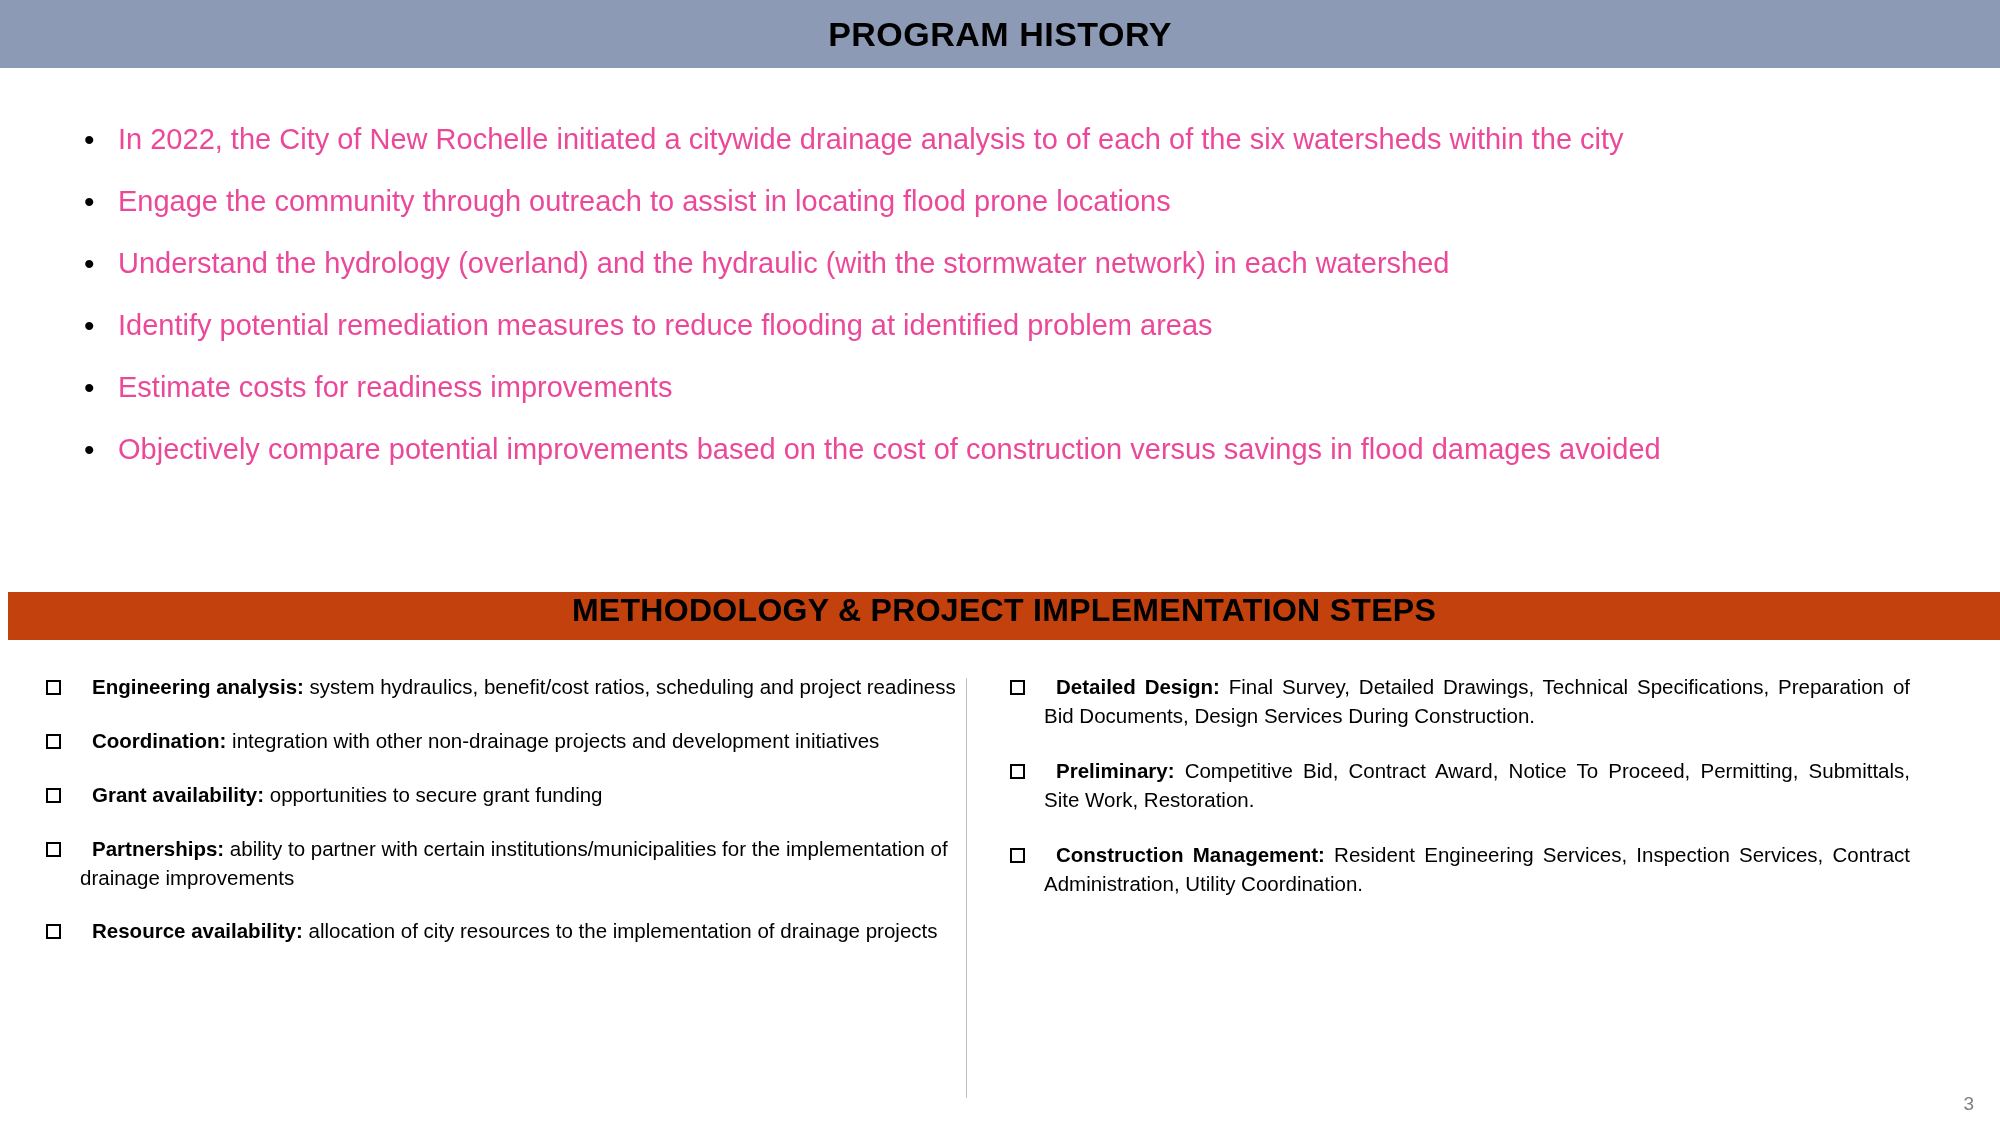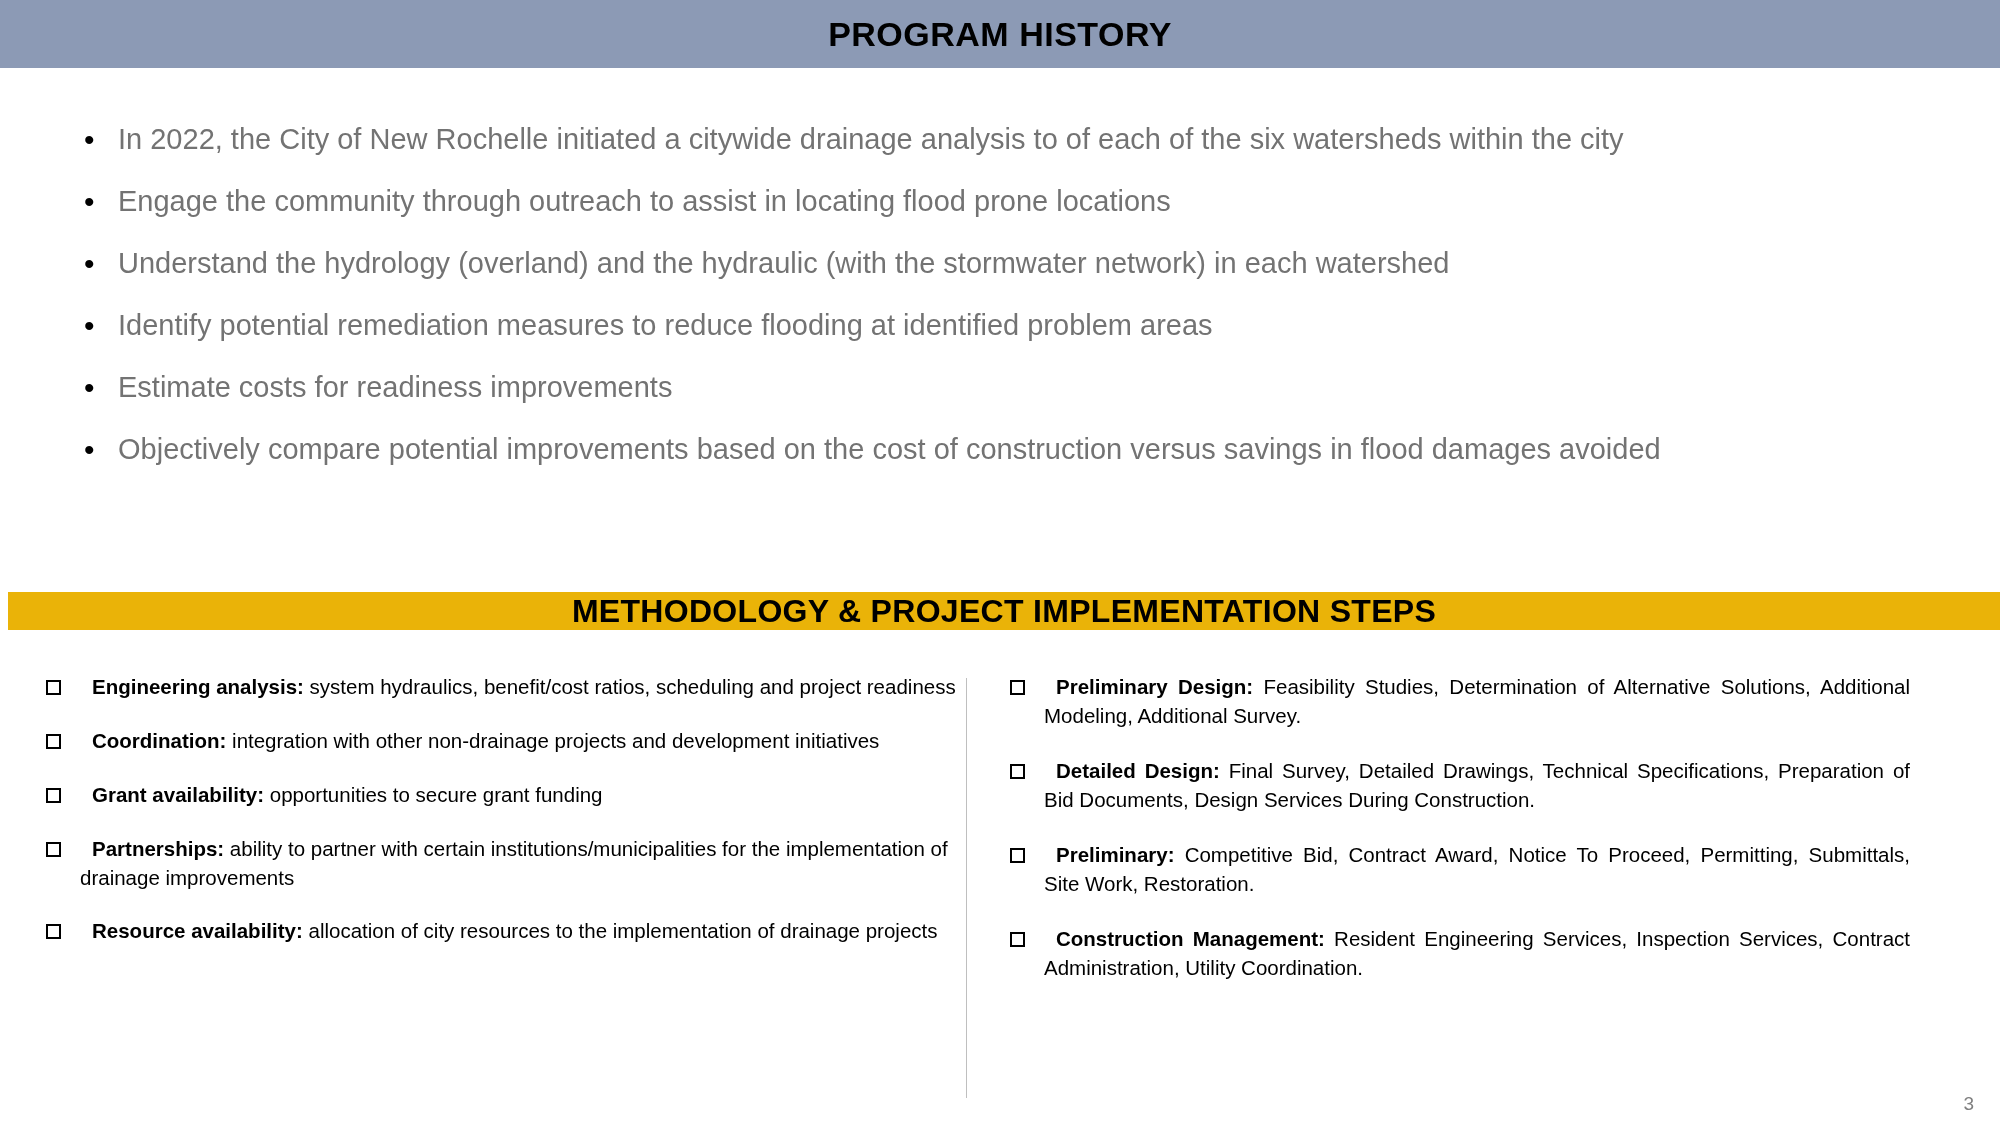--- a/index.html
+++ b/index.html
@@ -31,24 +31,24 @@
     font-weight: bold;
     letter-spacing: 0.5px;
     color: #000000;
     text-align: center;
   }
   .banner-2 {
     position: absolute;
     left: 8px;
     top: 592px;
     width: 1992px;
-    height: 38px;
-    background: #eab308;
-    display: flex;
-    align-items: flex-end;
+    height: 48px;
+    background: #c2410c;
+    display: flex;
+    align-items: flex-start;
     justify-content: center;
   }
   .banner-2 .banner-title {
     font-size: 32px;
     font-weight: bold;
     letter-spacing: 0.3px;
     color: #000000;
     text-align: center;
   }
 
@@ -68,21 +68,21 @@
     width: 34px;
     flex: 0 0 34px;
     font-size: 30px;
     line-height: 36px;
     text-align: left;
     color: #000;
   }
   .top-bullet .txt {
     font-size: 29px;
     line-height: 34px;
-    color: #737373;
+    color: #ec4899;
   }
 
   
   .columns {
     position: absolute;
     left: 0;
     top: 672px;
     width: 2000px;
     height: 430px;
   }
@@ -211,24 +211,20 @@
     </div>
     <div class="chk-item">
       <span class="chk-box"><span class="sq"></span></span>
       <span class="chk-text"><span class="lead">Resource availability:</span><span>  allocation of city resources to the implementation of drainage projects</span></span>
     </div>
   </div>
 
   <div class="col col-right">
     <div class="chk-item">
       <span class="chk-box"><span class="sq"></span></span>
-      <span class="chk-text"><span class="lead">Preliminary Design:</span><span> Feasibility Studies, Determination of Alternative Solutions, Additional Modeling, Additional Survey.</span></span>
-    </div>
-    <div class="chk-item">
-      <span class="chk-box"><span class="sq"></span></span>
       <span class="chk-text"><span class="lead">Detailed Design:</span><span> Final Survey, Detailed Drawings, Technical Specifications, Preparation of Bid Documents, Design Services During Construction.</span></span>
     </div>
     <div class="chk-item">
       <span class="chk-box"><span class="sq"></span></span>
       <span class="chk-text"><span class="lead">Preliminary:</span><span> Competitive Bid, Contract Award, Notice To Proceed, Permitting, Submittals, Site Work, Restoration.</span></span>
     </div>
     <div class="chk-item">
       <span class="chk-box"><span class="sq"></span></span>
       <span class="chk-text"><span class="lead">Construction Management:</span><span> Resident Engineering Services, Inspection Services, Contract Administration, Utility Coordination.</span></span>
     </div>

